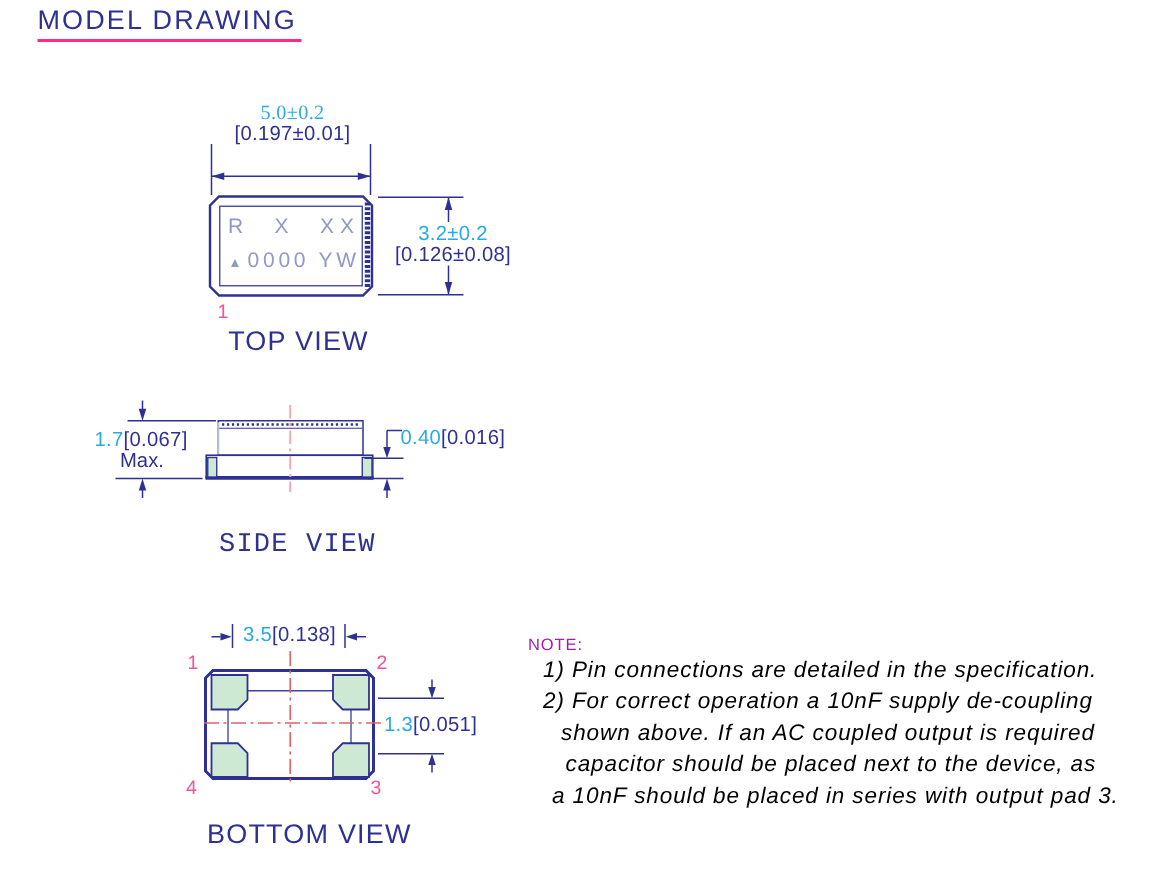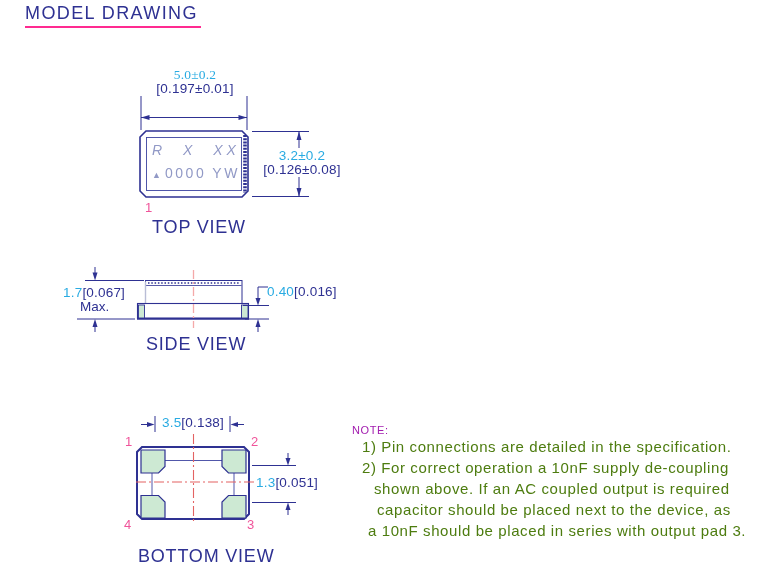--- a/index.html
+++ b/index.html
@@ -16,21 +16,21 @@
   }
   .dim { font-size:13.5px; letter-spacing:0.2px; }
   .dim .wbg { background:#ffffff; padding:0 1px; }
   .viewlabel { font-size:18px; letter-spacing:0.8px; color:#2e3192; }
   .pin { font-size:13px; color:#f0549a; }
   .marking { color:#9199c6; font-size:14px; }
   .mark1 { letter-spacing:4px; word-spacing:9px; }
   .mark2 { letter-spacing:2.5px; }
   .tri { font-size:9px; letter-spacing:0; margin-right:4px; }
   .note-head { font-size:11px; letter-spacing:0.6px; color:#a21caf; }
-  .note-line { font-size:15px; letter-spacing:0.6px; color:#4d7c0f; line-height:21px; }
+  .note-line { font-size:15px; letter-spacing:0.6px; color:#000000; line-height:21px;font-style:italic; }
   .ind1 { padding-left:10px; }
   .ind2 { padding-left:10px; }
   .ind3 { padding-left:25px; }
   .ind4 { padding-left:22px; }
   .ind5 { padding-left:16px; }
   svg { position:absolute; overflow:visible; }
   .max { font-size:13.5px; }
 </style>
 </head>
 <body>
@@ -60,21 +60,21 @@
       <polygon points="239,136.5 236.5,128 241.5,128" fill="#2e3192" stroke="none"></polygon>
     </g>
   </svg>
 
   <div class="txt dim cyan center" style="left:140px; top:67px; width:110px;font-family:Liberation Serif, serif;">5.0±0.2</div>
   <div class="txt dim center" style="left:134px; top:81px; width:122px;">[0.197±0.01]</div>
 
   <div class="txt dim cyan center" style="left:262px; top:148px; width:80px;"><span class="wbg">3.2±0.2</span></div>
   <div class="txt dim center" style="left:262px; top:161.5px; width:80px;"><span class="wbg">[0.126±0.08]</span></div>
 
-  <div class="txt marking mark1 center" style="left:150px; top:142px; width:92px;font-style:italic;">R X XX</div>
+  <div class="txt marking mark1 center" style="left:150px; top:142px; width:92px;">R X XX</div>
   <div class="txt marking center" style="left:146px; top:165px; width:100px;"><span class="tri">▲</span><span class="mark2">0000 YW</span></div>
 
   <div class="txt pin" style="left:145px; top:200px;">1</div>
   <div class="txt viewlabel center" style="left:149px; top:217px; width:100px;">TOP VIEW</div>
 
   <svg style="left:60px; top:262px;" width="290" height="78" viewBox="0 0 290 78">
     <g>
       <rect x="85.5" y="18.5" width="96.5" height="23" fill="#ffffff" stroke="#2e3192" stroke-width="1"></rect>
       <line x1="86" y1="23.5" x2="181.5" y2="23.5" stroke="#2e3192" stroke-width="0.8"></line>
       <line x1="88" y1="21" x2="180" y2="21" stroke="#2e3192" stroke-width="1.6" stroke-dasharray="1.5 1.8"></line>
@@ -100,21 +100,21 @@
       <line x1="198" y1="25" x2="208" y2="25"></line>
       <polygon points="198,43.5 195.5,36 200.5,36" fill="#2e3192" stroke="none"></polygon>
       <line x1="198" y1="64.5" x2="198" y2="70"></line>
       <polygon points="198,57 195.5,65 200.5,65" fill="#2e3192" stroke="none"></polygon>
     </g>
   </svg>
 
   <div class="txt dim" style="left:63px; top:285px;"><span class="cyan">1.7</span><span>[0.067]</span></div>
   <div class="txt max" style="left:80px; top:299px;">Max.</div>
   <div class="txt dim" style="left:267px; top:284px;"><span class="cyan">0.40</span><span>[0.016]</span></div>
-  <div class="txt viewlabel center" style="left:146px; top:334px; width:100px;">SIDE VIEW</div>
+  <div class="txt viewlabel center" style="left:146px; top:353px; width:100px;font-family:Liberation Mono, monospace;">SIDE VIEW</div>
 
   <svg style="left:110px; top:412px;" width="220" height="125" viewBox="0 0 220 125">
     <g stroke="#2e3192" stroke-width="1" fill="none">
       <line x1="45" y1="4" x2="45" y2="20"></line>
       <line x1="120" y1="4" x2="120" y2="20"></line>
       <line x1="31" y1="12.5" x2="37" y2="12.5"></line>
       <polygon points="44.5,12.5 37,10 37,15" fill="#2e3192" stroke="none"></polygon>
       <line x1="128" y1="12.5" x2="134" y2="12.5"></line>
       <polygon points="120.5,12.5 128,10 128,15" fill="#2e3192" stroke="none"></polygon>
     </g>

